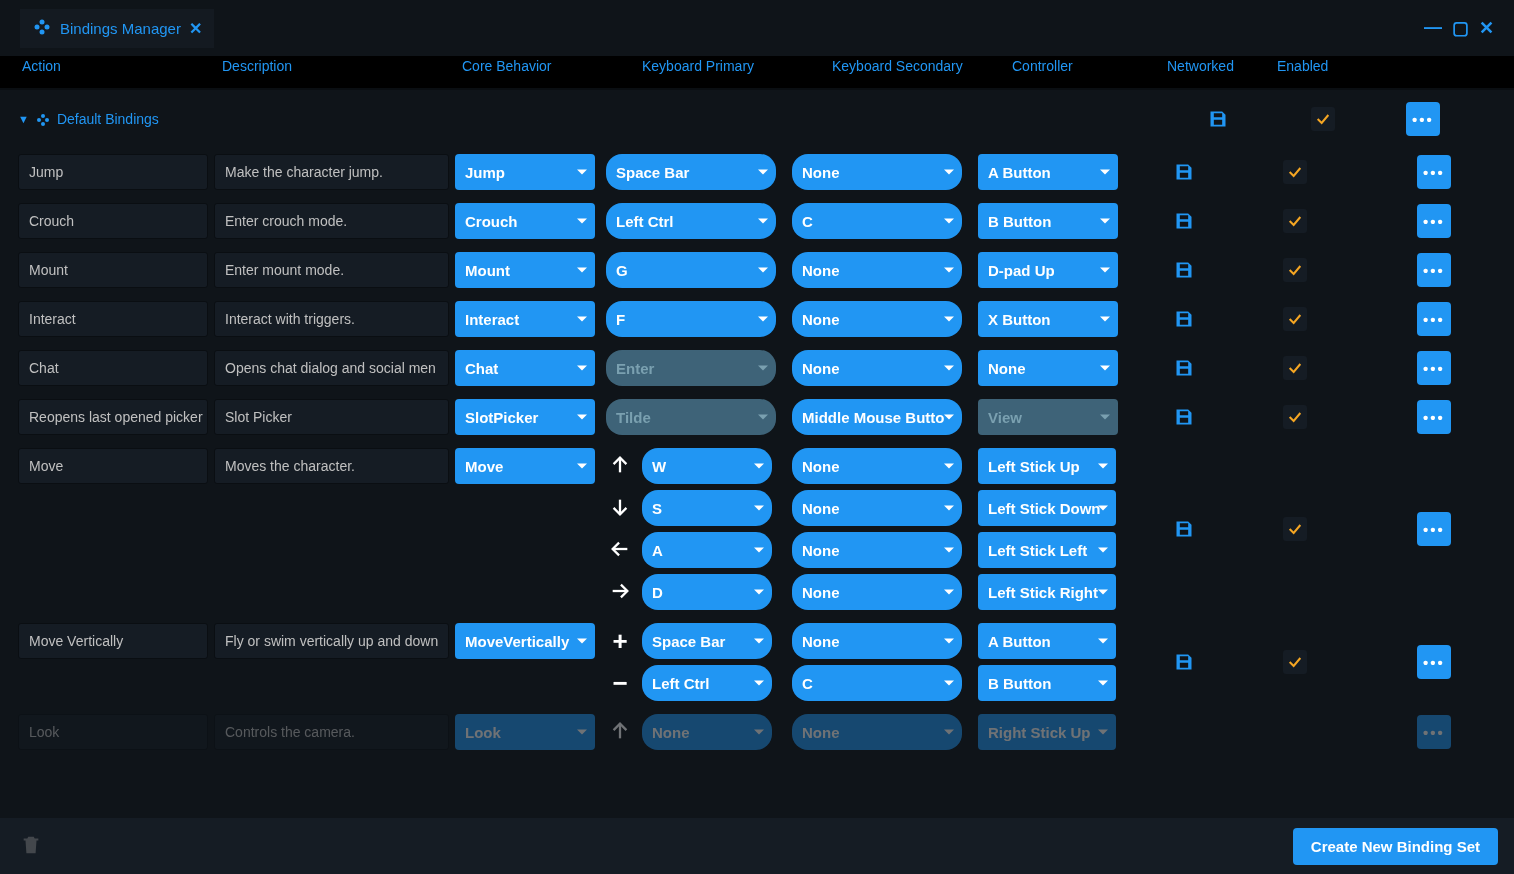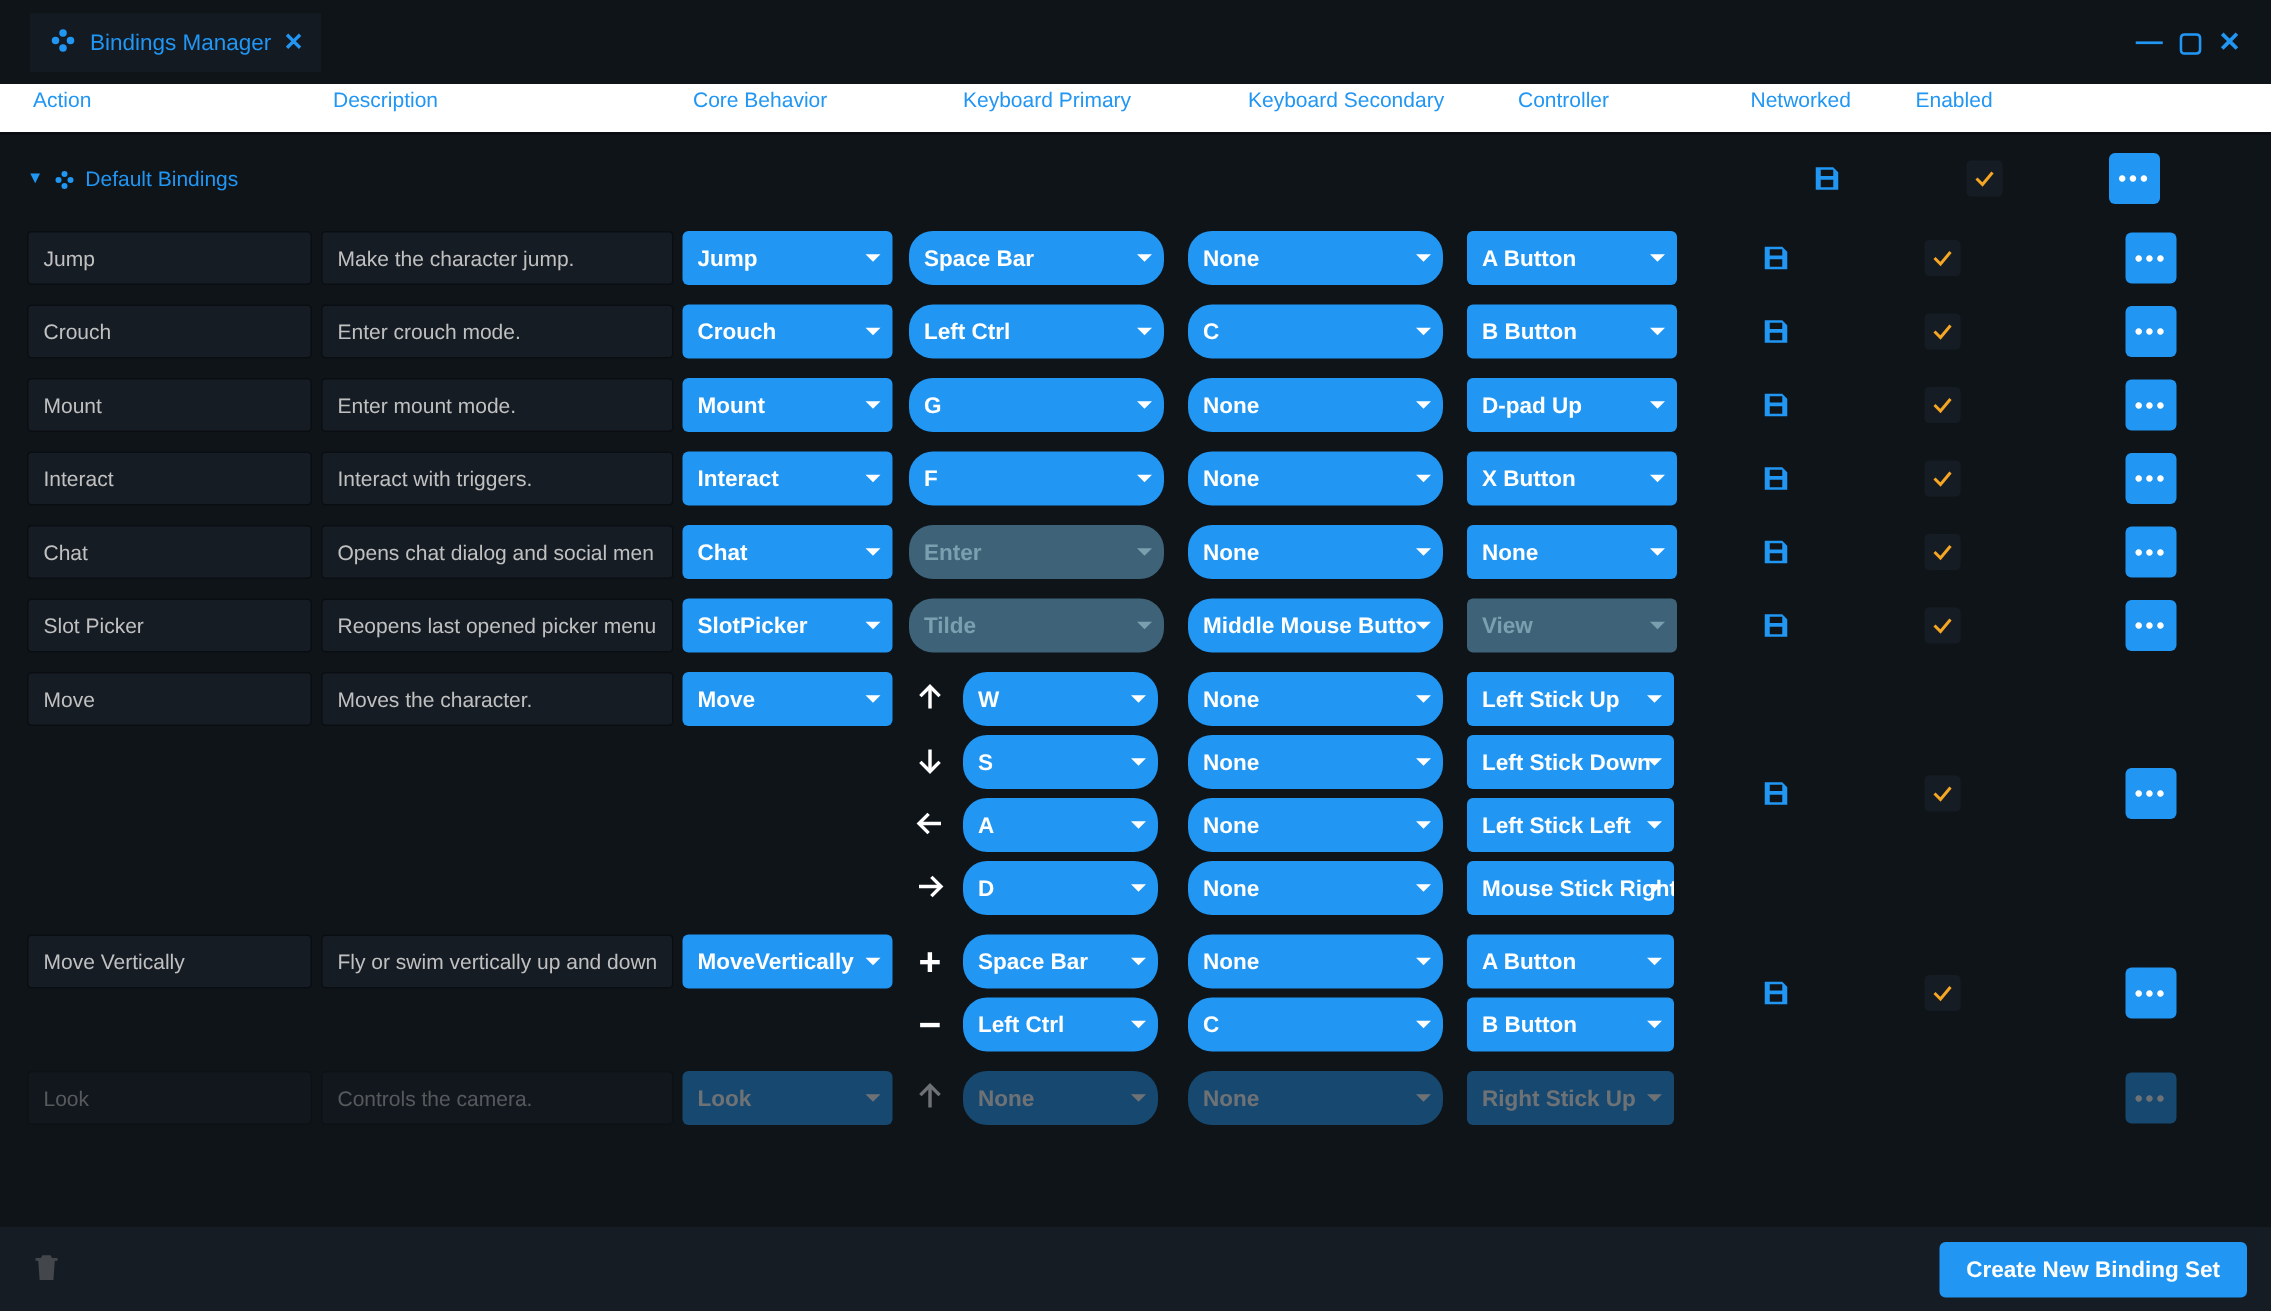--- a/index.html
+++ b/index.html
@@ -35,21 +35,21 @@
 .window-controls { display: flex; gap: 10px; }
 .window-controls span { color: #2196f3; cursor: pointer; font-size: 18px; font-weight: bold; }
 
 .columns-header {
   display: grid;
   grid-template-columns: 200px 240px 180px 190px 180px 155px 110px 100px 100px;
   gap: 0;
   padding: 2px 18px 14px 18px;
   color: #2196f3;
   font-weight: 500;
-  background: #ffffff;
+  background: #000000;
 }
 .columns-header div { padding: 0 4px; }
 
 .content {
   height: calc(874px - 56px - 60px);
   overflow-y: auto;
   padding: 0 8px 0 8px;
   position: relative;
   border-top: 2px solid #0a0e12;
 }
@@ -473,22 +473,22 @@
             </svg>
           </span>
         </div>
     <div class="col-menu">
           <span class="ellipsis-btn">
             <span>•••</span>
           </span>
         </div>
   </div>
       <div class="binding-row">
+    <div class="text-field">Reopens last opened picker menu</div>
     <div class="text-field">Slot Picker</div>
-    <div class="text-field">Reopens last opened picker menu</div>
     <div>
           <div class="dropdown core">
             <span>SlotPicker</span>
             <span class="caret"></span>
           </div>
         </div>
     <div>
           <div class="dropdown kb muted">
             <span>Tilde</span>
             <span class="caret"></span>
@@ -617,21 +617,21 @@
             </div>
           </div>
           <div class="axis-row">
             <div class="dropdown ctrl narrow">
               <span>Left Stick Left</span>
               <span class="caret"></span>
             </div>
           </div>
           <div class="axis-row">
             <div class="dropdown ctrl narrow">
-              <span>Mouse Stick Right</span>
+              <span>Left Stick Right</span>
               <span class="caret"></span>
             </div>
           </div>
         </div>
     <div class="col-networked">
           <span class="networked-icon"><svg viewBox="0 0 24 24">
               <path d="M3 3h14l4 4v14H3V3zm4 2v5h10V5H7zm0 8v6h10v-6H7z"></path>
             </svg></span>
         </div>
     <div class="col-enabled">

